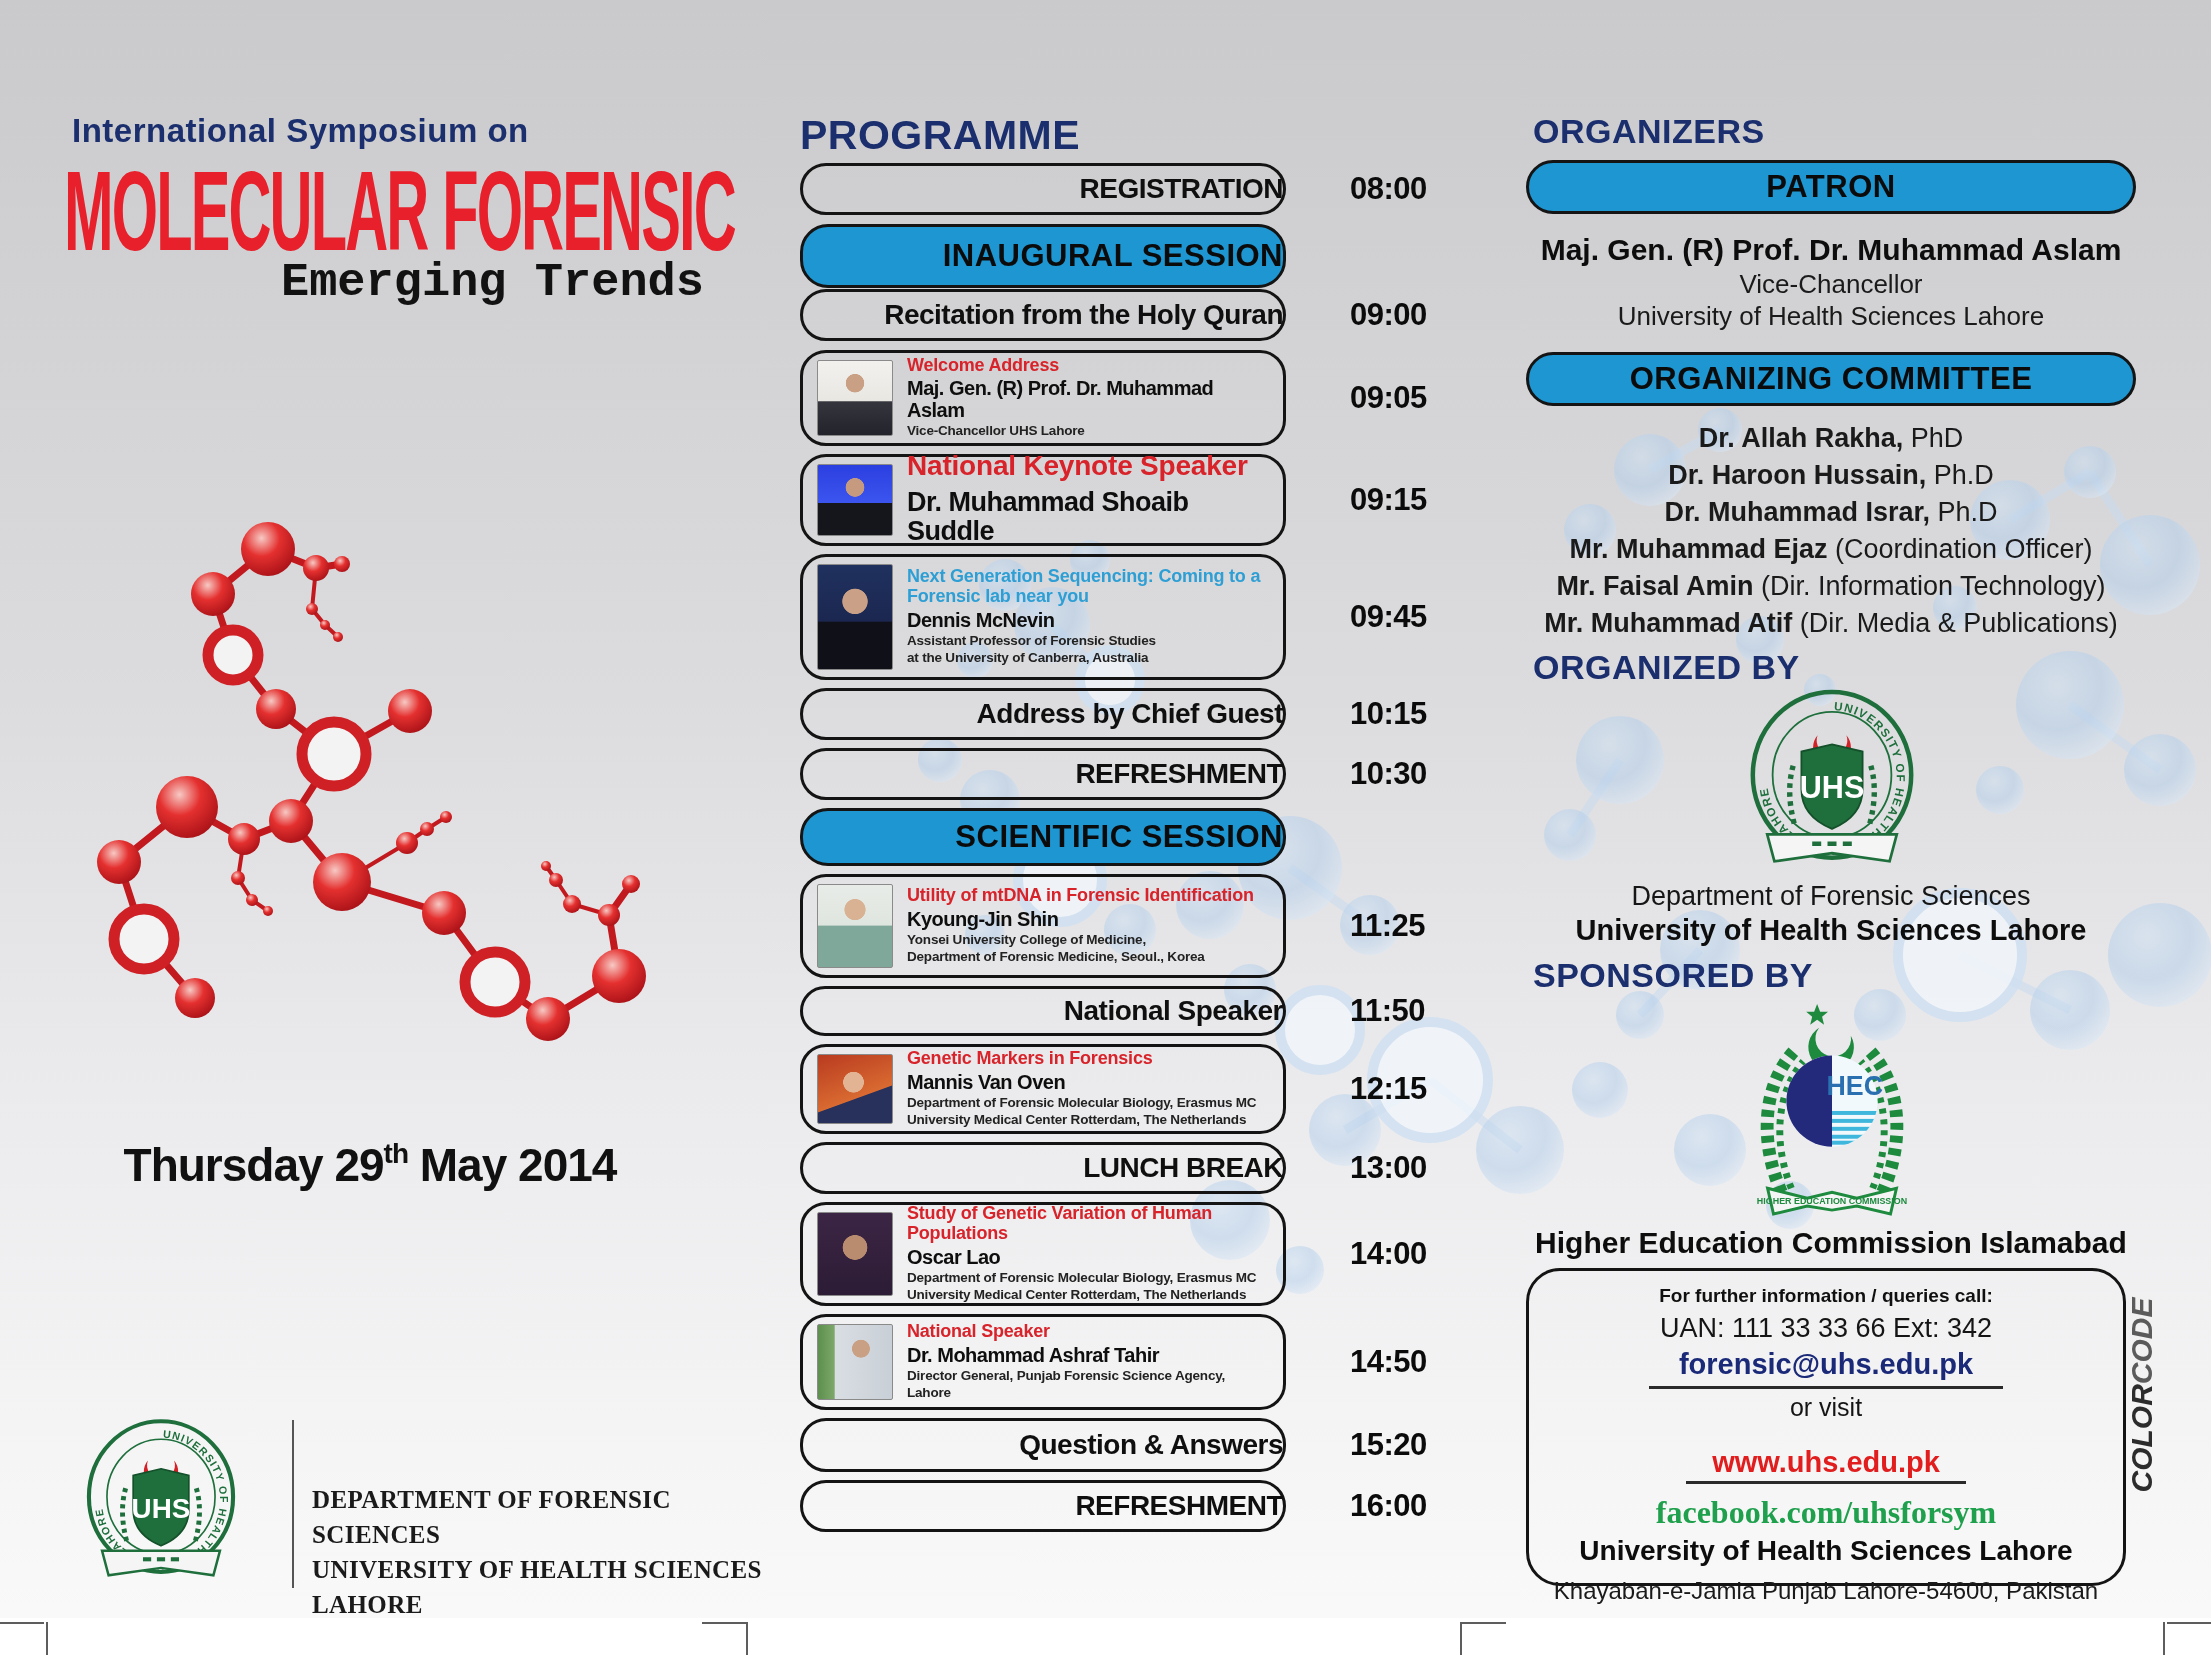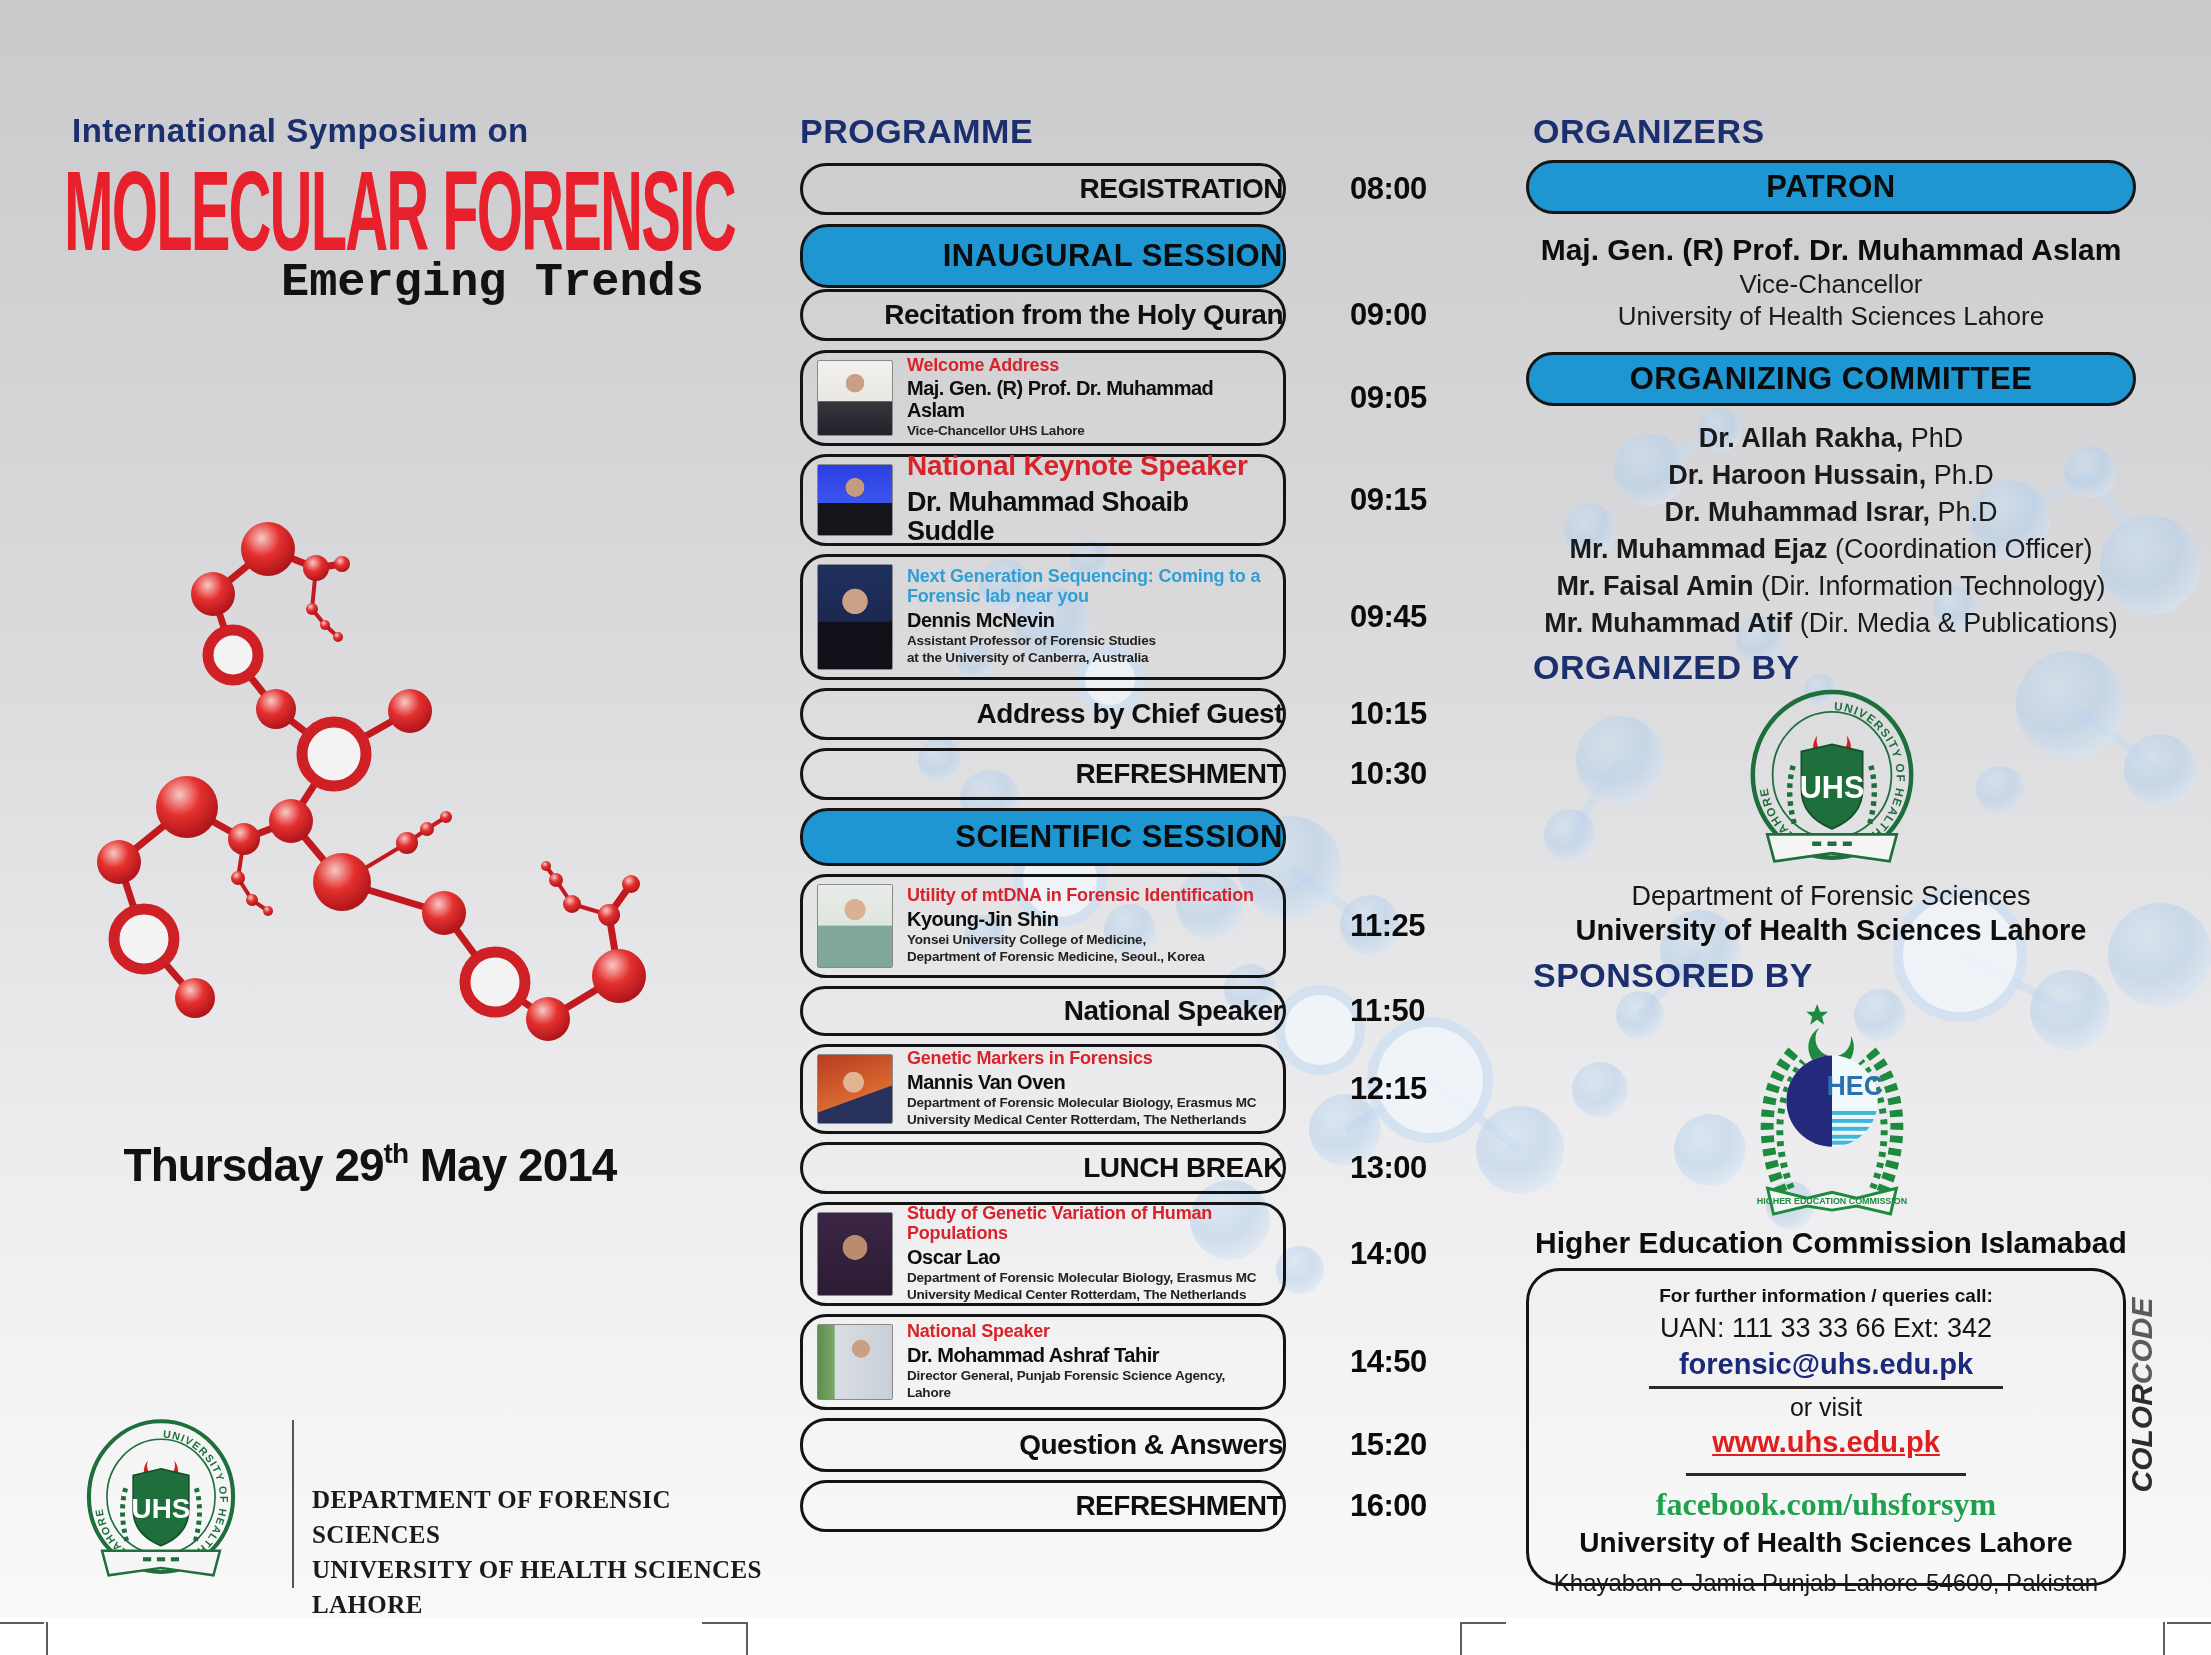--- a/index.html
+++ b/index.html
@@ -22,21 +22,21 @@
   }
   .subtitle{left:64px;top:256px;width:640px;text-align:right;
     font-family:Liberation Mono, monospace;font-weight:700;font-size:47px;color:#121212;}
   .datewrap{left:80px;top:1138px;width:580px;text-align:center;font-weight:800;font-size:46px;letter-spacing:-1px;}
   .datewrap sup{font-size:28px;vertical-align:18px;}
   .lfooter-divider{left:292px;top:1420px;width:2px;height:168px;background:#555;}
   .lfooter-text{left:312px;top:1482px;width:460px;
     font-family:"Liberation Serif",serif;font-weight:700;font-size:25px;line-height:35px;color:#1a1a1a;letter-spacing:.4px;}
 
   
-  .pr-heading{left:800px;top:112px;font-size:34px;font-weight:800;color:#1b2f6e;letter-spacing:.5px}
+  .pr-heading{left:800px;top:112px;font-size:41px;font-weight:800;color:#1b2f6e;letter-spacing:.5px}
   .prow{position:absolute;left:800px;width:660px;display:flex;align-items:stretch;z-index:2}
   .pbox{width:486px;box-sizing:border-box;border:3px solid #141414;border-radius:26px;display:flex;align-items:center;justify-content:flex-end;}
   .pbox.plain{padding-left:24px;}
   .plabel{font-weight:700;font-size:28px;color:#0f0f0f;letter-spacing:-.5px}
   .pbox.session{background:#1e96d2;border-radius:28px;padding-left:22px;}
   .slabel{font-weight:800;font-size:31px;color:#0b0b0b;letter-spacing:.5px}
   .ptime{margin-left:64px;align-self:center;font-weight:700;font-size:31px;color:#0b0b0b;letter-spacing:-.5px}
   .pbox.speaker{padding:7px 10px 7px 14px;gap:14px;align-items:center;}
   .photo{width:74px;flex:0 0 74px;align-self:stretch;border:1px solid #8a8a8a;border-radius:2px;}
   .photo-aslam{background:radial-gradient(circle at 50% 30%,#c9a084 14%,transparent 15%),linear-gradient(180deg,#f2f1ee 0%,#e9e7e2 54%,#35353d 55%,#23232b 100%)}
@@ -68,22 +68,22 @@
   .orguniv{font-weight:700;font-size:29px;line-height:35px;color:#0d0d0d;}
   .sponsor-caption{font-weight:700;font-size:30px;color:#0d0d0d;}
 
   .contact{left:1526px;top:1268px;width:600px;height:318px;box-sizing:border-box;
     border:3px solid #141414;border-radius:34px;text-align:center;z-index:2}
   .c-info{margin-top:14px;font-weight:700;font-size:19px;color:#101010;}
   .c-uan{margin-top:6px;font-size:27px;color:#151515;}
   .c-email{display:inline-block;margin-top:4px;font-weight:700;font-size:29px;color:#1b2a78;
     border-bottom:3px solid #2a2a2a;padding:0 30px 5px;}
   .c-visit{margin-top:4px;font-size:25px;color:#151515;}
-  .c-web{display:inline-block;margin-top:4px;font-weight:700;font-size:29px;color:#e11d1d;
-    border-bottom:3px solid #2a2a2a;padding:0 26px 14px;text-decoration:underline;}
+  .c-web{display:inline-block;margin-top:24px;font-weight:700;font-size:29px;color:#e11d1d;
+    border-bottom:3px solid #2a2a2a;padding:0 26px 2px;}
   .c-fb{margin-top:10px;font-family:"Liberation Serif",serif;font-weight:700;font-size:32px;color:#1fa04d;}
   .c-univ{margin-top:4px;font-weight:700;font-size:28px;color:#0d0d0d;}
   .c-addr{margin-top:10px;font-size:24px;color:#1a1a1a;}
 
   .colorcode{left:2120px;top:1282px;width:44px;height:226px;z-index:2}
   .colorcode .rot{position:absolute;left:-91px;top:95px;width:226px;height:36px;
     transform:rotate(-90deg);transform-origin:center;display:flex;align-items:center;justify-content:center;
     font-style:italic;font-weight:800;font-size:30px;letter-spacing:0;white-space:nowrap;}
   .cc1{color:#2c2c2c;} .cc2{color:#5b5b5b;}
 

